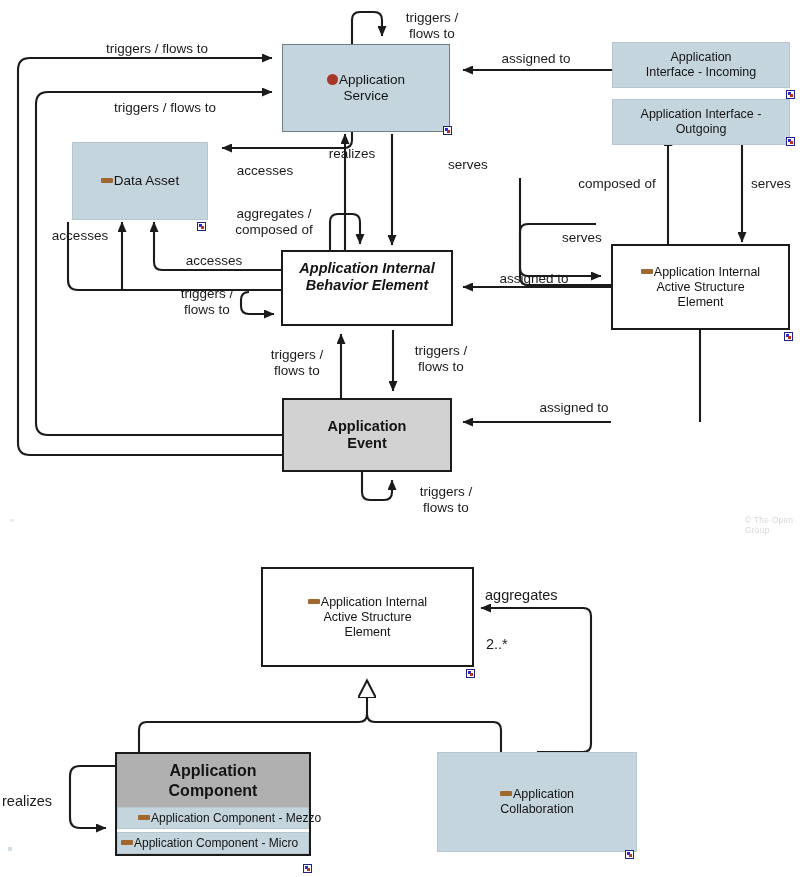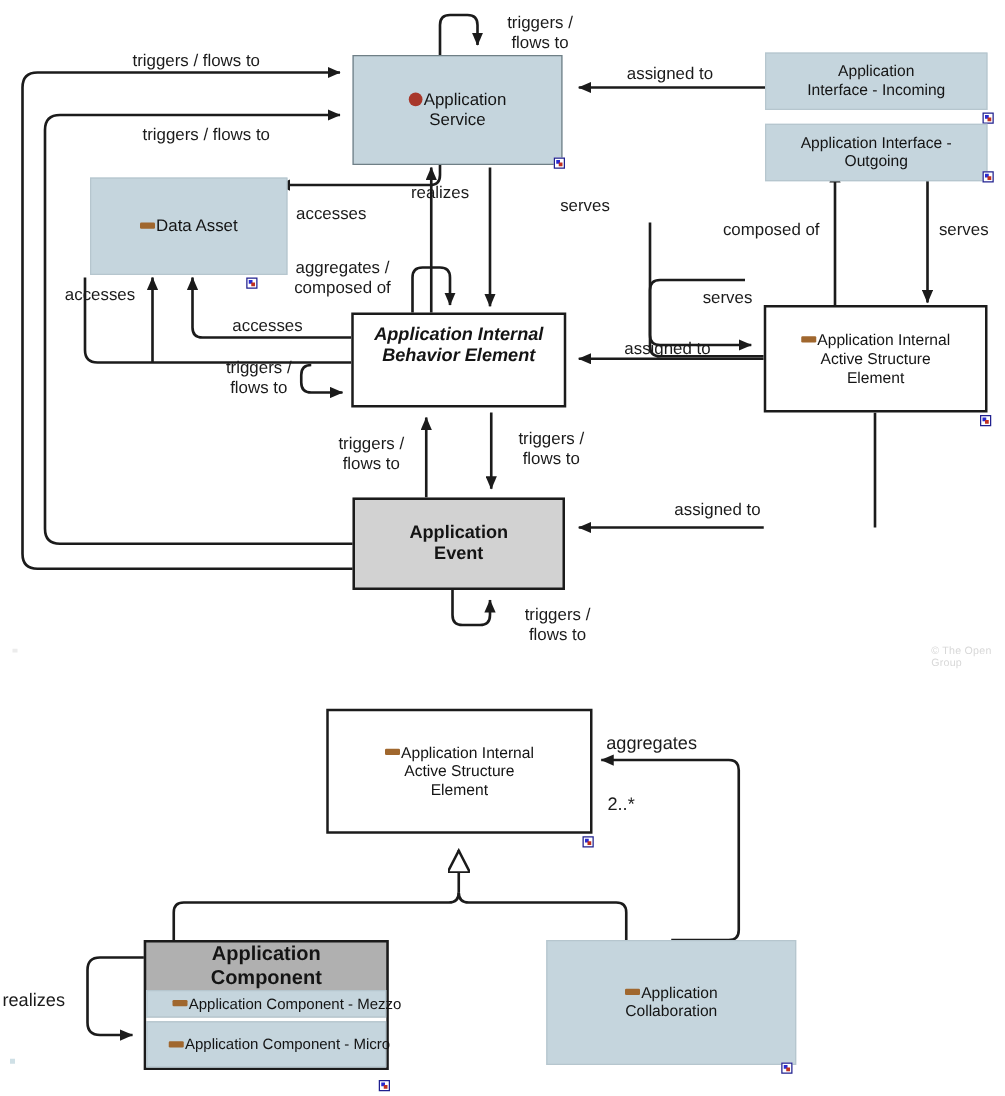--- a/index.html
+++ b/index.html
@@ -113,21 +113,21 @@
 Interface - Incoming</span></div>
   </div>
   <div class="marker" style="left:786px;top:90px;"></div>
 
   <div class="node blue-noborder" style="left:612px;top:99px;width:178px;height:46px;">
     <div class="nodetext sm"><span style="white-space:pre-line">Application Interface -
 Outgoing</span></div>
   </div>
   <div class="marker" style="left:786px;top:137px;"></div>
 
-  <div class="node blue-noborder" style="left:72px;top:142px;width:158px;height:78px;">
+  <div class="node blue-noborder" style="left:72px;top:142px;width:136px;height:78px;">
     <div class="nodetext"><span class="ticon"></span><span>Data Asset</span></div>
   </div>
   <div class="marker" style="left:197px;top:222px;"></div>
 
   <div class="node white" style="left:281px;top:250px;width:172px;height:76px;align-items:flex-start;padding-top:8px;">
     <div class="nodetext b i" style="font-size:14.5px;"><span style="white-space:pre-line">Application Internal
 Behavior Element</span></div>
   </div>
 
   <div class="node white" style="left:611px;top:244px;width:179px;height:86px;">
@@ -180,21 +180,21 @@
 
   <div class="node gray-dark stack" style="left:115px;top:752px;width:196px;height:104px;align-items:stretch;justify-content:flex-start;">
     <div style="flex:1;display:flex;align-items:center;justify-content:center;">
       <div class="nodetext b" style="font-size:16px;"><span style="white-space:pre-line">Application
 Component</span></div>
     </div>
     <div class="node blue-noborder" style="position:relative;left:0;top:0;width:100%;height:22px;justify-content:flex-start;padding-left:20px;">
       <div class="nodetext sm" style="font-size:12px;white-space:nowrap;"><span class="ticon"></span><span>Application Component - Mezzo</span></div>
     </div>
     <div style="height:3px;background:#ffffff;"></div>
-    <div class="node blue-noborder" style="position:relative;left:0;top:0;width:100%;height:37px;justify-content:flex-start;padding-left:17px;">
+    <div class="node blue-noborder" style="position:relative;left:0;top:0;width:100%;height:22px;justify-content:flex-start;padding-left:3px;">
       <div class="nodetext sm" style="font-size:12px;white-space:nowrap;"><span class="ticon"></span><span>Application Component - Micro</span></div>
     </div>
   </div>
   <div class="marker" style="left:303px;top:864px;"></div>
 
   <div class="node blue-noborder" style="left:437px;top:752px;width:200px;height:100px;">
     <div class="nodetext sm"><span class="ticon"></span><span style="white-space:pre-line">Application
 Collaboration</span></div>
   </div>
   <div class="marker" style="left:625px;top:850px;"></div>

